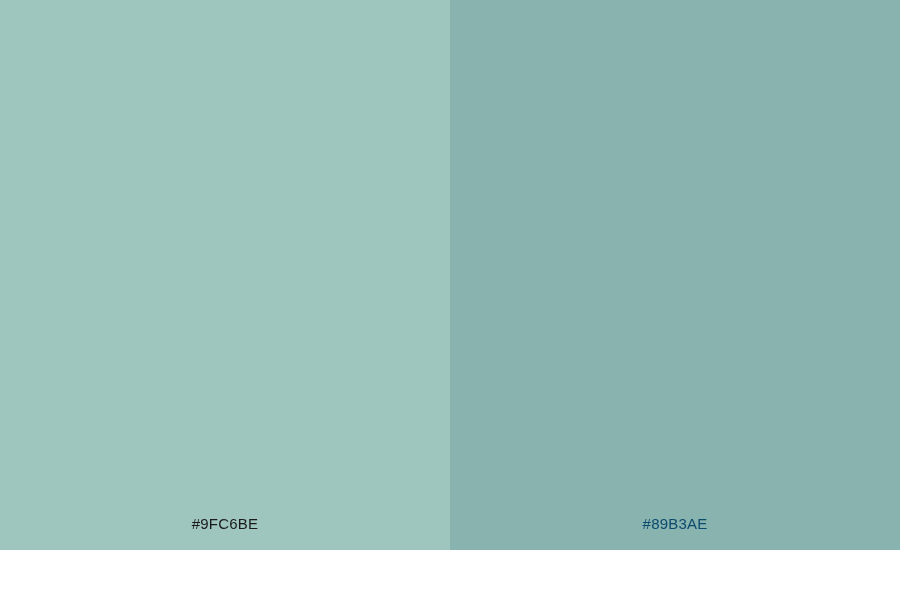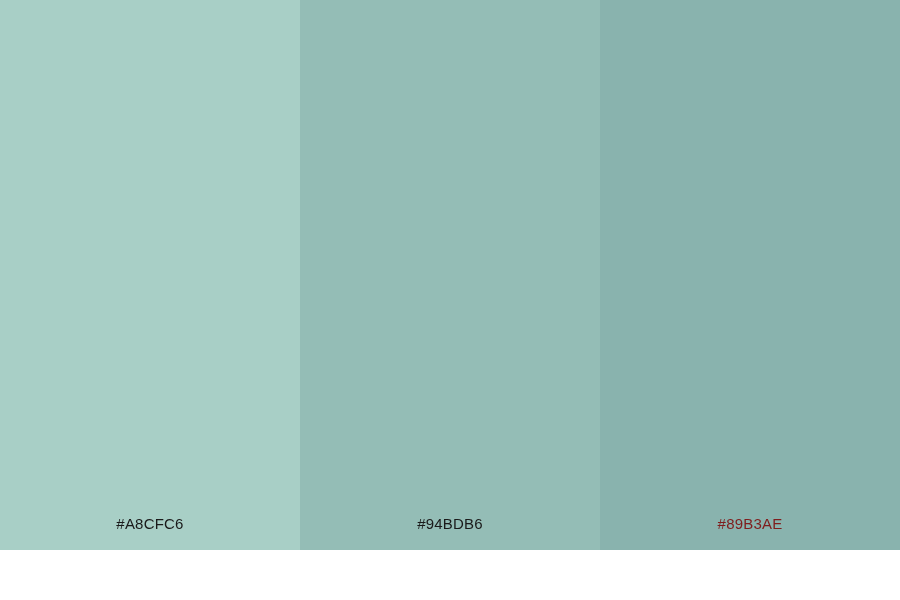--- a/index.html
+++ b/index.html
@@ -67,30 +67,27 @@
     user-select: none;
   }
 </style>
 </head>
 <body>
 
 <div class="palette-page">
 
   <div class="swatch-strip">
 
-    <div class="swatch" style="background-color: rgb(168, 207, 198);">
-      <span class="swatch-label" style="color: rgb(26, 26, 26);">#A8CFC6</span>
+
+    <div class="swatch" style="background-color: rgb(159, 198, 190);">
+      <span class="swatch-label" style="color: rgb(26, 26, 26);">#9FC6BE</span>
     </div>
 
 
-    <div class="swatch" style="background-color: rgb(148, 189, 182);">
-      <span class="swatch-label" style="color: rgb(26, 26, 26);">#94BDB6</span>
-    </div>
-
     <div class="swatch" style="background-color: rgb(137, 179, 174);">
-      <span class="swatch-label" style="color: #7f1d1d;">#89B3AE</span>
+      <span class="swatch-label" style="color: #0c4a6e;">#89B3AE</span>
     </div>
 
 
   </div>
 
 
 </div>
 
 </body></html>

